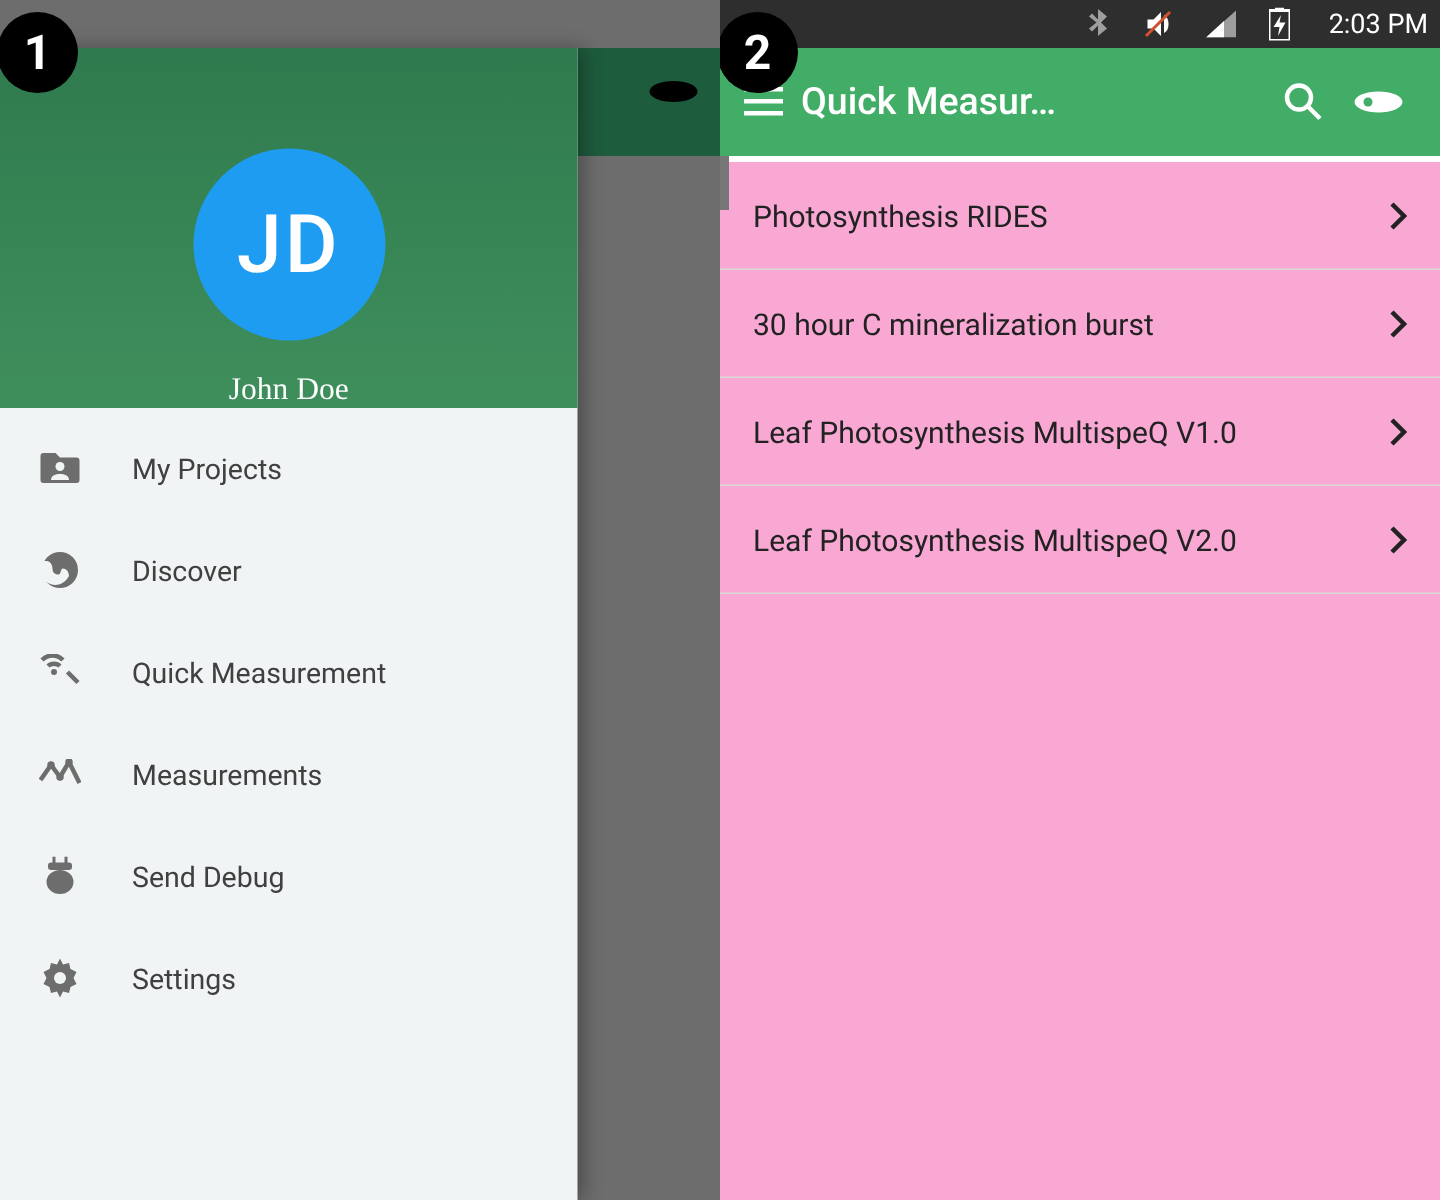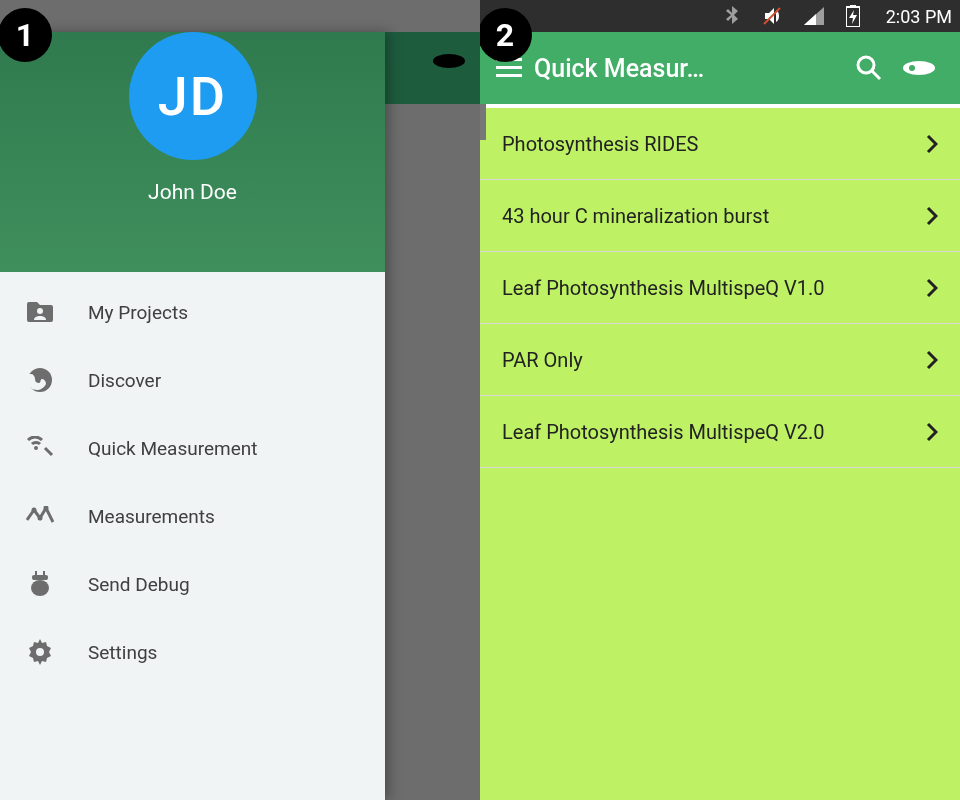--- a/index.html
+++ b/index.html
@@ -13,37 +13,37 @@
     
     .step-badge { position: absolute; top: 8px; z-index: 50; width: 54px; height: 54px; background: #000; border-radius: 50%; color: #fff; display: flex; align-items: center; justify-content: center; font-size: 32px; font-weight: 700; }
     #screen-1 .step-badge { left: -2px; }
     #screen-2 .step-badge { left: -2px; }
 
     
     #screen-1 .bg { position: absolute; inset: 0; background: #6d6d6d; }
     #screen-1 .bg-bar { position: absolute; top: 32px; left: 0; right: 0; height: 72px; background: #1e5c3e; }
     #screen-1 .bg-bar .device-icon { position: absolute; right: 14px; top: 18px; color: #000; }
     #screen-1 .drawer { position: absolute; top: 32px; left: 0; width: 385px; height: 768px; background: #f0f4f5; box-shadow: 4px 0 12px rgba(0,0,0,.3); display: flex; flex-direction: column; }
-    #screen-1 .drawer-header { height: 240px; background: linear-gradient(180deg,#2f7a4e 0%,#3f8f5c 100%); display: flex; flex-direction: column; align-items: center; justify-content: flex-start; gap: 20px; }
+    #screen-1 .drawer-header { height: 240px; background: linear-gradient(180deg,#2f7a4e 0%,#3f8f5c 100%); display: flex; flex-direction: column; align-items: center; justify-content: flex-end; gap: 20px; }
     #screen-1 .avatar { width: 128px; height: 128px; border-radius: 50%; background: #1e9cf2; display: flex; align-items: center; justify-content: center; color: #fff; font-size: 54px; font-weight: 500; letter-spacing: 2px; }
-    #screen-1 .username { color: #fff; font-size: 21px; font-weight: 400; }
+    #screen-1 .username { color: #fff; font-size: 21px; font-weight: 400; font-family: Liberation Serif, serif; }
     #screen-1 .nav { padding-top: 6px; }
     #screen-1 .nav-item { display: flex; align-items: center; height: 68px; padding-left: 26px; gap: 34px; cursor: pointer; }
     #screen-1 .nav-item .icon { width: 28px; height: 28px; color: #6d6d6d; display: flex; align-items: center; justify-content: center; }
     #screen-1 .nav-item .label { color: #404040; font-size: 19px; }
 
     
     #screen-2 { display: flex; flex-direction: column; }
     #screen-2 .toolbar { height: 72px; background: #42ad67; display: flex; align-items: center; padding: 0 16px; gap: 4px; }
     #screen-2 .toolbar .menu-icon { color: #fff; cursor: pointer; }
     #screen-2 .toolbar .title { flex: 1; color: #fff; font-size: 25px; font-weight: 500; white-space: nowrap; overflow: hidden; text-overflow: ellipsis; margin-left: 8px; }
     #screen-2 .toolbar .action { color: #fff; cursor: pointer; padding: 8px; }
     #screen-2 .scrollhint { height: 4px; position: relative; }
     #screen-2 .scrollhint .thumb { position: absolute; left: 0; top: 0; width: 6px; height: 36px; background: #777; }
-    #screen-2 .list { flex: 1; background: #bef264; text-align: center; }
+    #screen-2 .list { flex: 1; background: #f9a8d4; text-align: center; }
     #screen-2 .list-item { display: flex; align-items: center; justify-content: space-between; border-bottom: 1px solid #d9d9d9; padding: 0 22px; height: 72px; cursor: pointer; }
     #screen-2 .list-item .label { color: #222; font-size: 20px; }
     #screen-2 .list-item .chev { color: #222; font-weight: 700; }
 
     svg { display: block; }
   </style>
 </head>
 <body>
 
 <div class="screen" id="screen-1">
@@ -232,44 +232,36 @@
   <div class="list">
     <div class="list-item">
       <span class="label">Photosynthesis RIDES</span>
       <span class="chev">
           <svg width="12" height="20" viewBox="0 0 12 20">
             <polyline points="2,2 10,10 2,18" fill="none" stroke="#222" stroke-width="3"></polyline>
           </svg>
         </span>
     </div>
     <div class="list-item">
-      <span class="label">43 hour C mineralization burst</span>
+      <span class="label">30 hour C mineralization burst</span>
       <span class="chev">
           <svg width="12" height="20" viewBox="0 0 12 20">
             <polyline points="2,2 10,10 2,18" fill="none" stroke="#222" stroke-width="3"></polyline>
           </svg>
         </span>
     </div>
     <div class="list-item">
       <span class="label">Leaf Photosynthesis MultispeQ V1.0</span>
       <span class="chev">
           <svg width="12" height="20" viewBox="0 0 12 20">
             <polyline points="2,2 10,10 2,18" fill="none" stroke="#222" stroke-width="3"></polyline>
           </svg>
         </span>
     </div>
     <div class="list-item">
-      <span class="label">PAR Only</span>
-      <span class="chev">
-          <svg width="12" height="20" viewBox="0 0 12 20">
-            <polyline points="2,2 10,10 2,18" fill="none" stroke="#222" stroke-width="3"></polyline>
-          </svg>
-        </span>
-    </div>
-    <div class="list-item">
       <span class="label">Leaf Photosynthesis MultispeQ V2.0</span>
       <span class="chev">
           <svg width="12" height="20" viewBox="0 0 12 20">
             <polyline points="2,2 10,10 2,18" fill="none" stroke="#222" stroke-width="3"></polyline>
           </svg>
         </span>
     </div>
   </div>
 </div>
 

